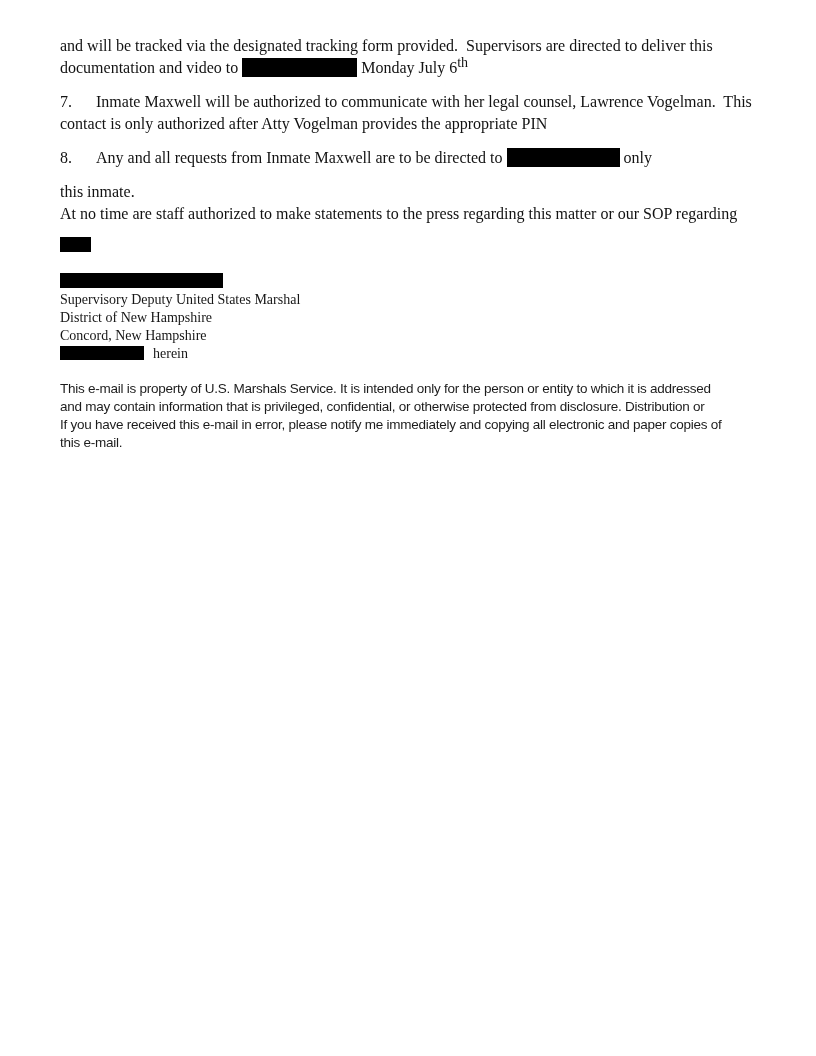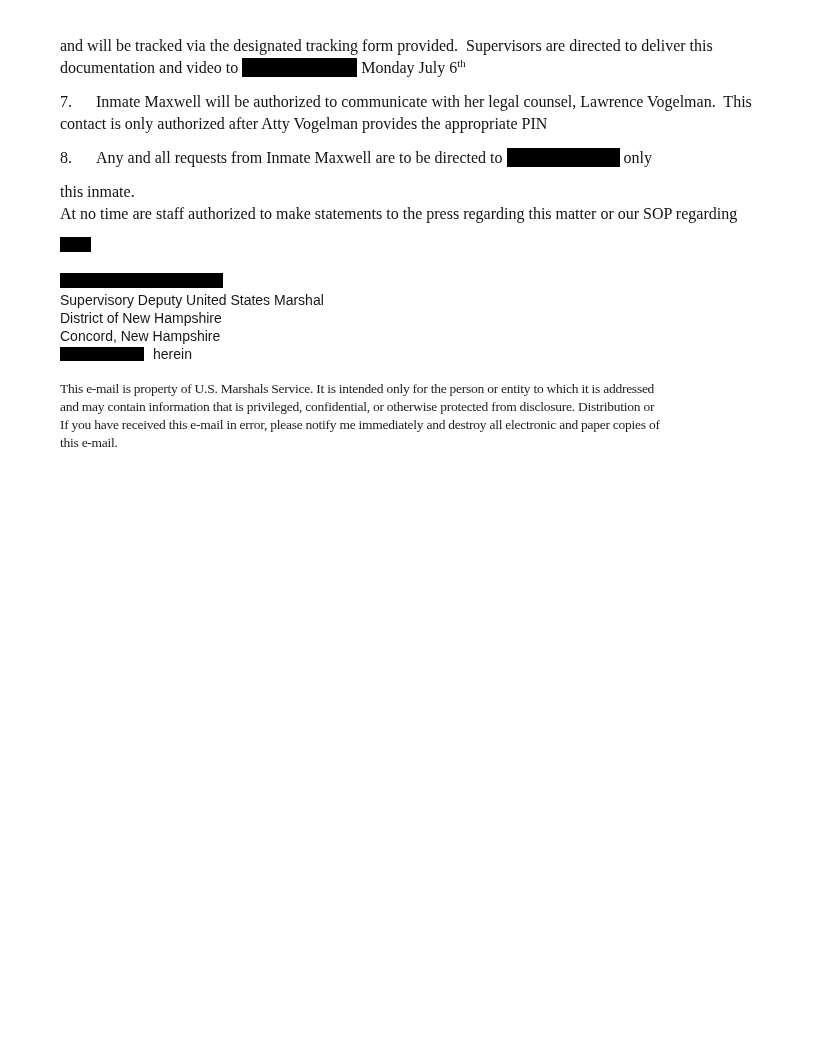--- a/index.html
+++ b/index.html
@@ -22,46 +22,46 @@
     line-height: 22px;
     color: #121212;
     margin-bottom: 12px;
   }
   .line { white-space: nowrap; }
   .num {
     display: inline-block;
     width: 36px;
   }
   sup.sup {
-    font-size: 11px;
+    font-size: 14px;
     line-height: 0;
     vertical-align: 6px;
   }
   
   .redact {
     display: inline-block;
     background: #000000;
   }
   .redact-inline-1 { width: 115px; height: 19px; vertical-align: -4px; }
   .redact-inline-2 { width: 113px; height: 19px; vertical-align: -4px; }
   .redact-block-small { display: block; width: 31px; height: 15px; margin-top: 10px; }
   .redact-block-wide  { display: block; width: 163px; height: 15px; margin-top: 21px; }
   .redact-phone { width: 84px; height: 14px; vertical-align: -2px; margin-right: 9px; }
   
   .sig {
     margin-top: 3px;
-    font-family: Liberation Sans, sans-serif;
+    font-family: Liberation Serif, serif;
     font-size: 14px;
     line-height: 18px;
     color: #161616;
   }
   
   .disclaimer {
     margin-top: 17px;
-    font-family: Liberation Serif, serif;
+    font-family: Liberation Sans, sans-serif;
     font-size: 13.5px;
     letter-spacing: -0.25px;
     line-height: 18px;
     color: #1c1c1c;
   }
 </style>
 </head>
 <body>
 
 <div class="page">
@@ -92,18 +92,18 @@
     <div class="sig">
       <div class="line">Supervisory Deputy United States Marshal</div>
       <div class="line">District of New Hampshire</div>
       <div class="line">Concord, New Hampshire</div>
       <div class="line"><span class="redact redact-phone"></span><span>herein</span></div>
     </div>
 
     <div class="disclaimer">
       <div class="line">This e-mail is property of U.S. Marshals Service. It is intended only for the person or entity to which it is addressed</div>
       <div class="line">and may contain information that is privileged, confidential, or otherwise protected from disclosure. Distribution or</div>
-      <div class="line">If you have received this e-mail in error, please notify me immediately and destroy all electronic and paper copies of</div>
+      <div class="line">If you have received this e-mail in error, please notify me immediately and copying all electronic and paper copies of</div>
       <div class="line">this e-mail.</div>
     </div>
 
   </div>
 </div>
 
 </body></html>

